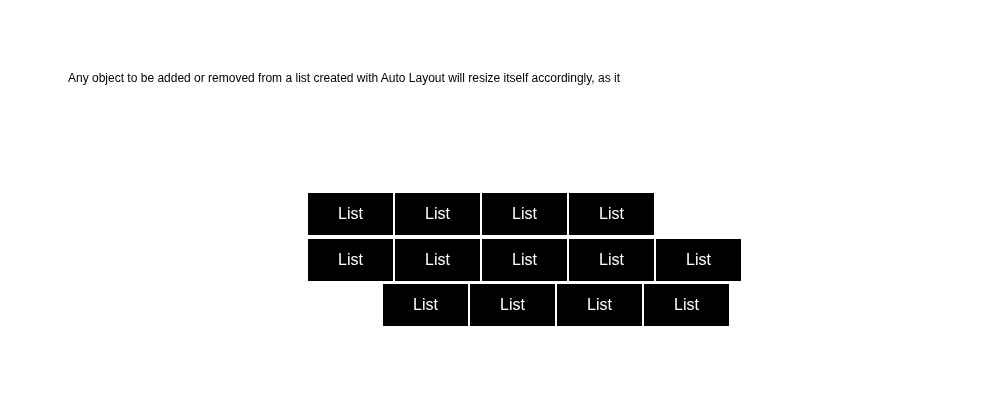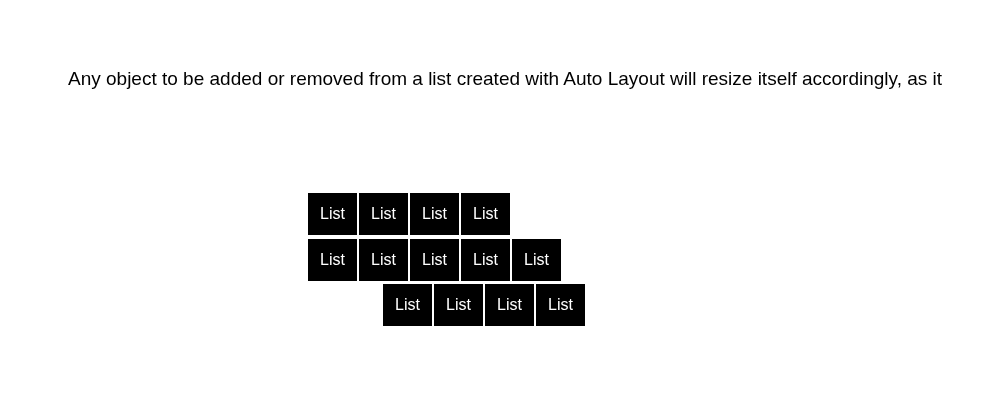--- a/index.html
+++ b/index.html
@@ -13,42 +13,42 @@
   .page {
     position: relative;
     width: 990px;
     height: 400px;
     background: #ffffff;
   }
   .para {
     position: absolute;
     left: 68px;
     top: 67px;
-    font-size: 19px;
+    font-size: 12px;
     line-height: 23px;
     color: #000000;
     letter-spacing: 0;
   }
   .para .line { display: block; white-space: nowrap; }
   .grid {
     position: absolute;
     left: 308px;
     top: 193px;
     display: flex;
     flex-direction: column;
     gap: 3.5px;
   }
   .row {
     display: flex;
     flex-direction: row;
     gap: 2px;
   }
   .row-offset { margin-left: 75px; }
   .cell {
-    width: 49px;
+    width: 85px;
     height: 42px;
     background: #000000;
     color: #ffffff;
     font-size: 16px;
     display: flex;
     align-items: center;
     justify-content: center;
   }
 </style>
 </head>

